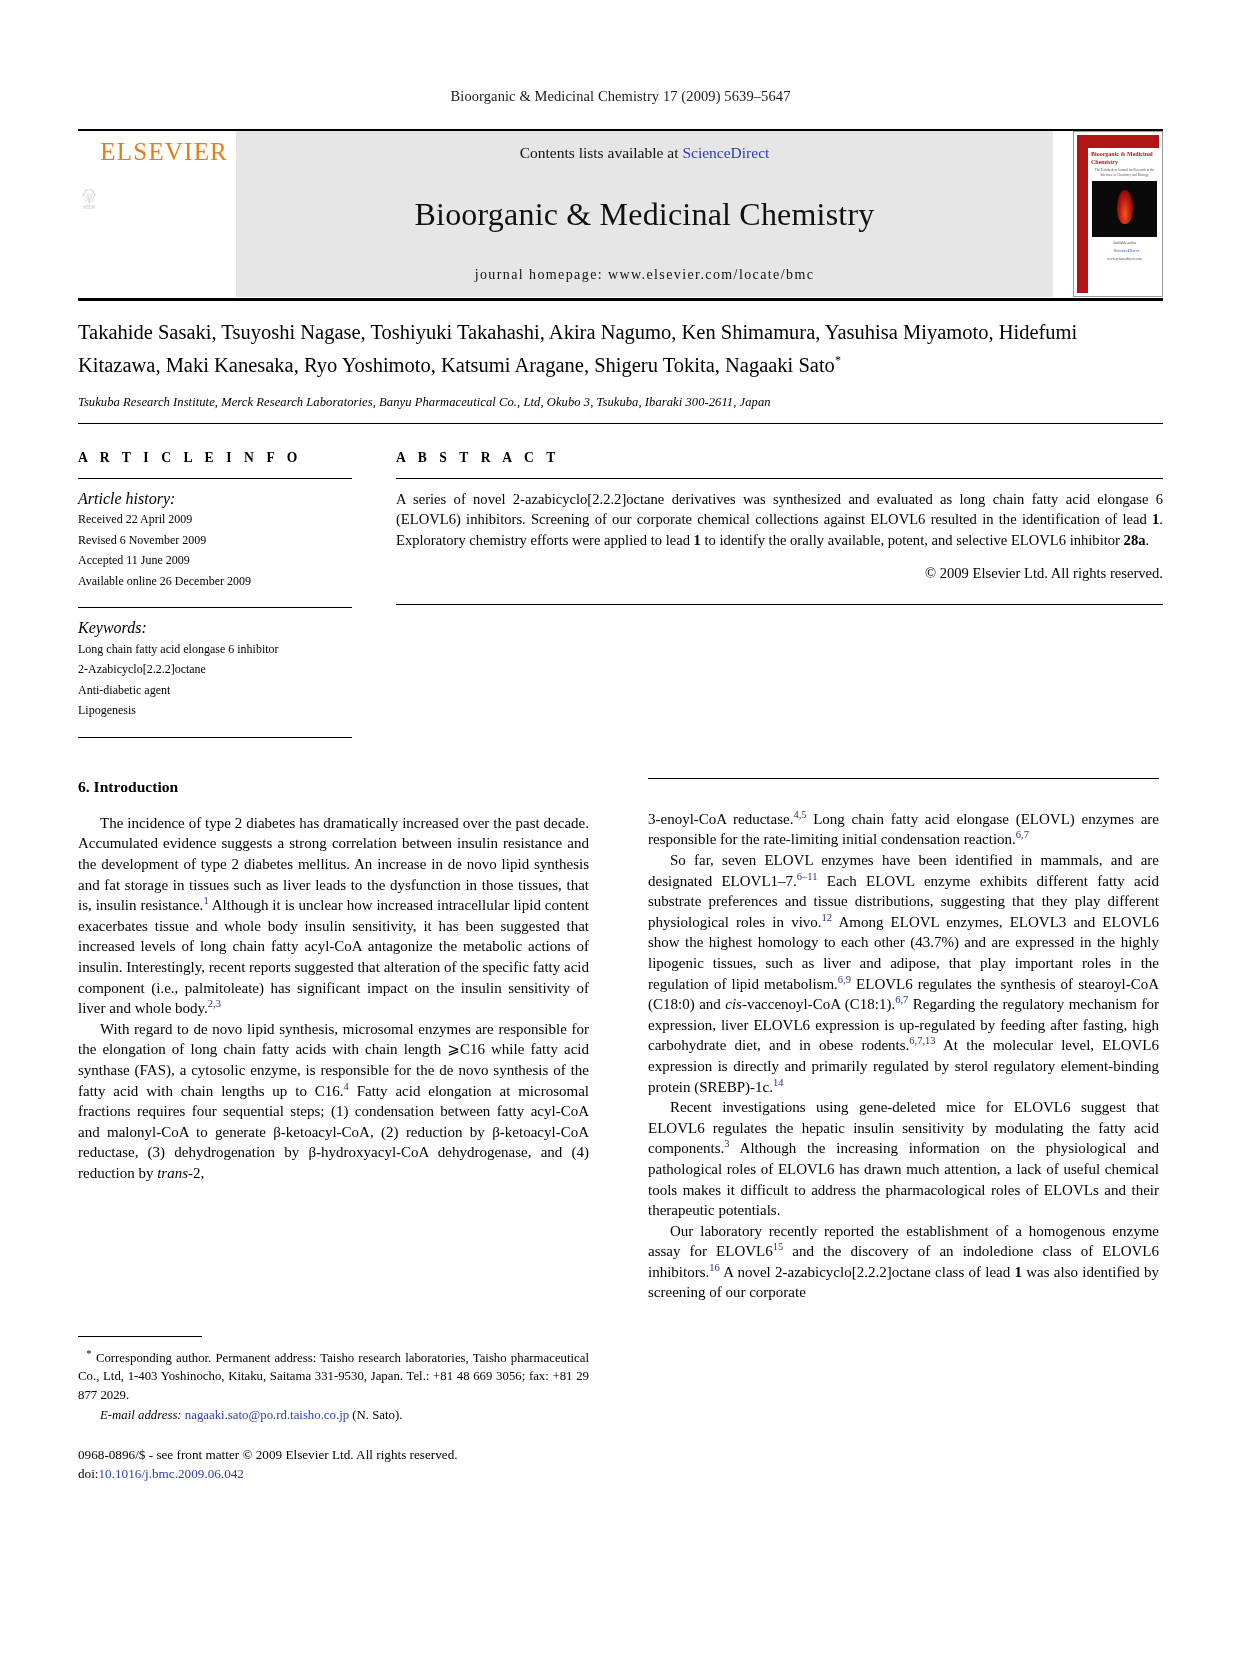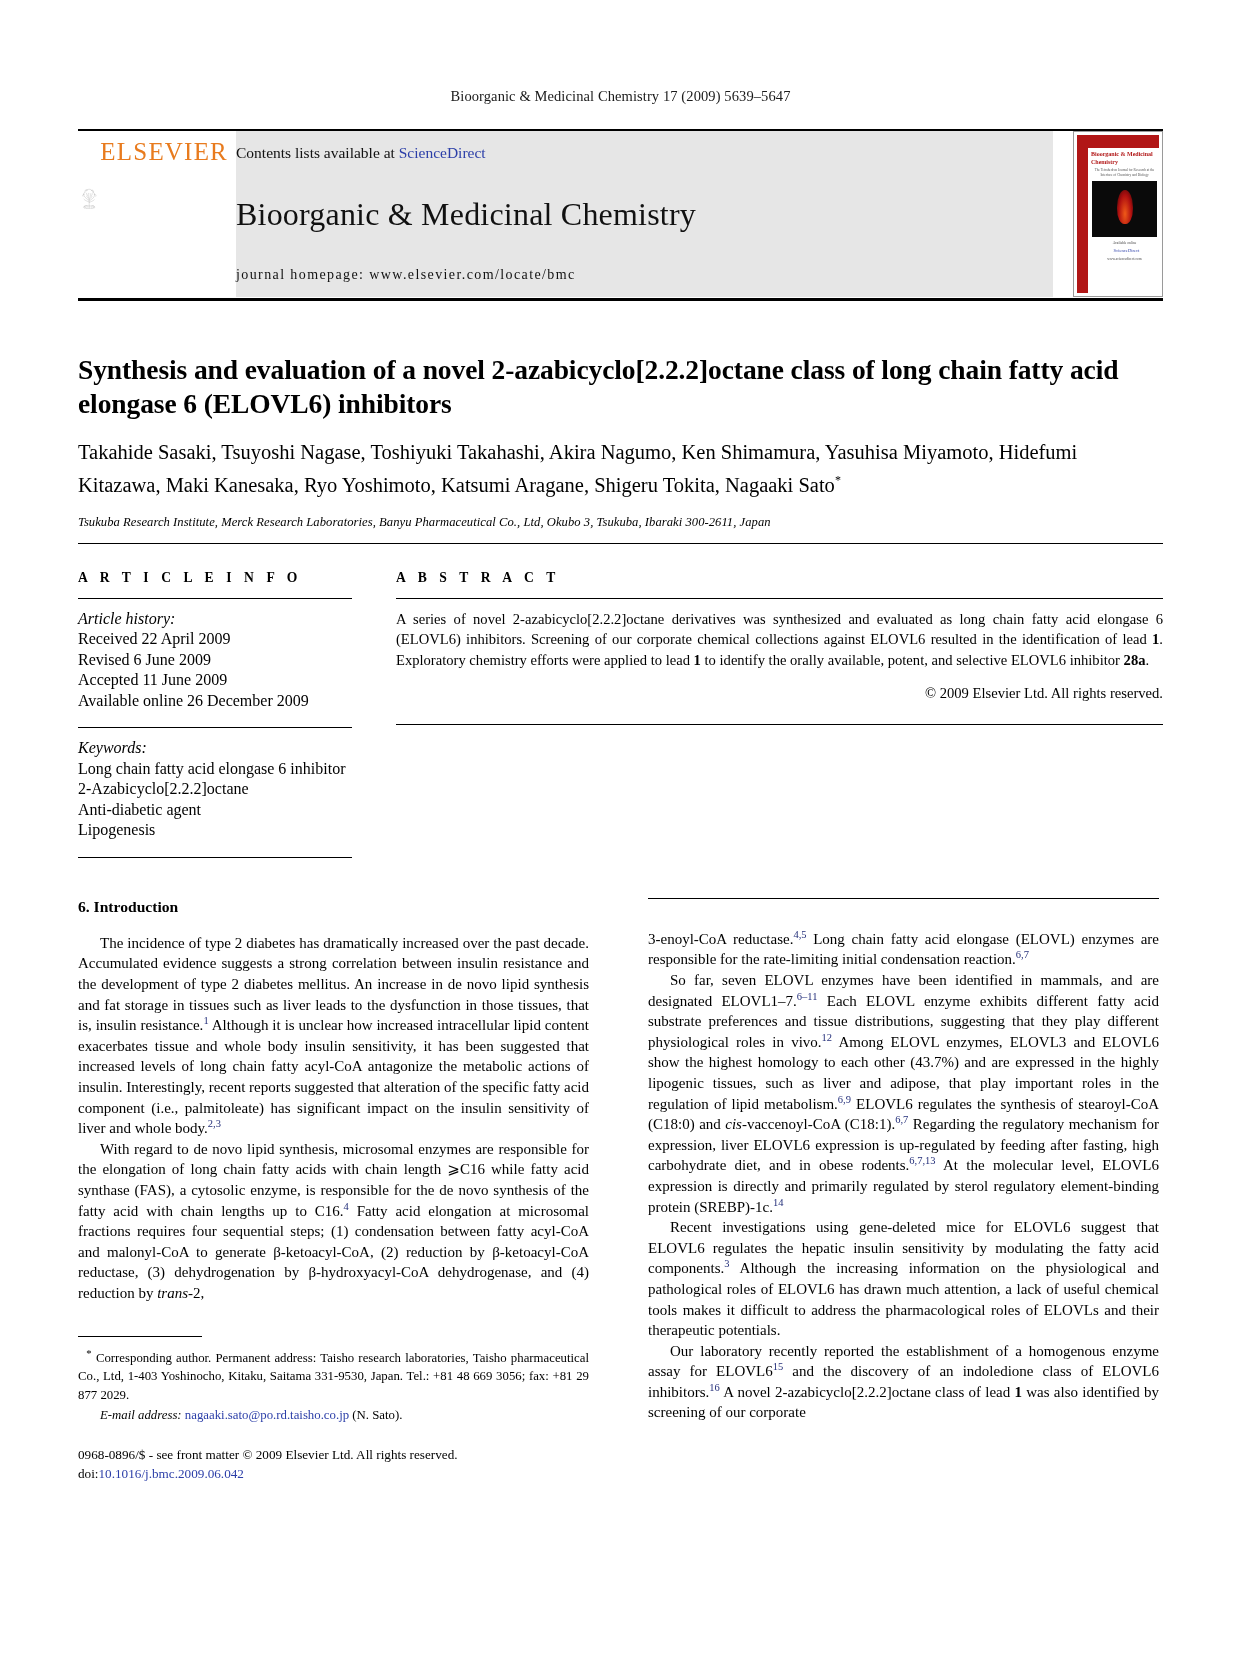--- a/index.html
+++ b/index.html
@@ -58,21 +58,21 @@
     color: #e87b1e;
     font-weight: 400;
     margin-top: 1px;
   }
   .banner {
     flex: 1 1 auto;
     background: #e6e6e6;
     display: flex;
     flex-direction: column;
     justify-content: space-between;
-    align-items: flex-start;
+    align-items: center;
     padding: 13px 0 14px 0;
     box-sizing: border-box;
     margin-left: 8px;
   }
   .contents-line {
     font-size: 15.5px;
     color: #111;
   }
   .contents-line .sd {
     color: #2b3ea8;
@@ -206,21 +206,21 @@
   .hairline {
     border-bottom: 1px solid #000;
     margin-bottom: 10px;
   }
   .meta-italic {
     font-style: italic;
     font-size: 16px;
     line-height: 20.5px;
   }
   .meta-list {
-    font-size: 16px;
+    font-size: 12px;
     line-height: 20.5px;
   }
   .block-gap { height: 16px; }
   .abstract-body {
     font-size: 14.6px;
     line-height: 20.5px;
     text-align: justify;
   }
   .abstract-body b { font-weight: bold; }
   .copyright {
@@ -349,37 +349,36 @@
       <div class="cover-title">Bioorganic &amp; Medicinal Chemistry</div>
       <div class="cover-sub">The Tetrahedron Journal for Research at the Interface of Chemistry and Biology</div>
       <div class="cover-img"></div>
       <div class="cover-foot">Available online</div>
       <div class="cover-sdlogo">ScienceDirect</div>
       <div class="cover-foot">www.sciencedirect.com</div>
     </div>
   </div>
   <div class="masthead-rule"></div>
 
-  <div class="title">Synthesis and evaluation of a novel 2-azabicyclo[2.2.2]octane class of long chain fatty acid elongase 6 (ELOVL6) inhibitors</div>
 
   <div class="authors">
     <span>Takahide Sasaki, Tsuyoshi Nagase, Toshiyuki Takahashi, Akira Nagumo, Ken Shimamura, Yasuhisa Miyamoto, Hidefumi Kitazawa, Maki Kanesaka, Ryo Yoshimoto, Katsumi Aragane, Shigeru Tokita, Nagaaki Sato</span><sup>*</sup>
   </div>
 
   <div class="affiliation">Tsukuba Research Institute, Merck Research Laboratories, Banyu Pharmaceutical Co., Ltd, Okubo 3, Tsukuba, Ibaraki 300-2611, Japan</div>
   <div class="rule-thin"></div>
 
   <div class="info-abstract">
 
     <div class="col-info">
       <div class="sec-label">A R T I C L E    I N F O</div>
       <div class="hairline"></div>
       <div class="meta-italic">Article history:</div>
       <div class="meta-list">Received 22 April 2009</div>
-      <div class="meta-list">Revised 6 June 2009</div>
+      <div class="meta-list">Revised 6 November 2009</div>
       <div class="meta-list">Accepted 11 June 2009</div>
       <div class="meta-list">Available online 26 December 2009</div>
       <div class="block-gap"></div>
       <div class="hairline"></div>
       <div class="meta-italic">Keywords:</div>
       <div class="meta-list">Long chain fatty acid elongase 6 inhibitor</div>
       <div class="meta-list">2-Azabicyclo[2.2.2]octane</div>
       <div class="meta-list">Anti-diabetic agent</div>
       <div class="meta-list">Lipogenesis</div>
       <div class="block-gap"></div>

